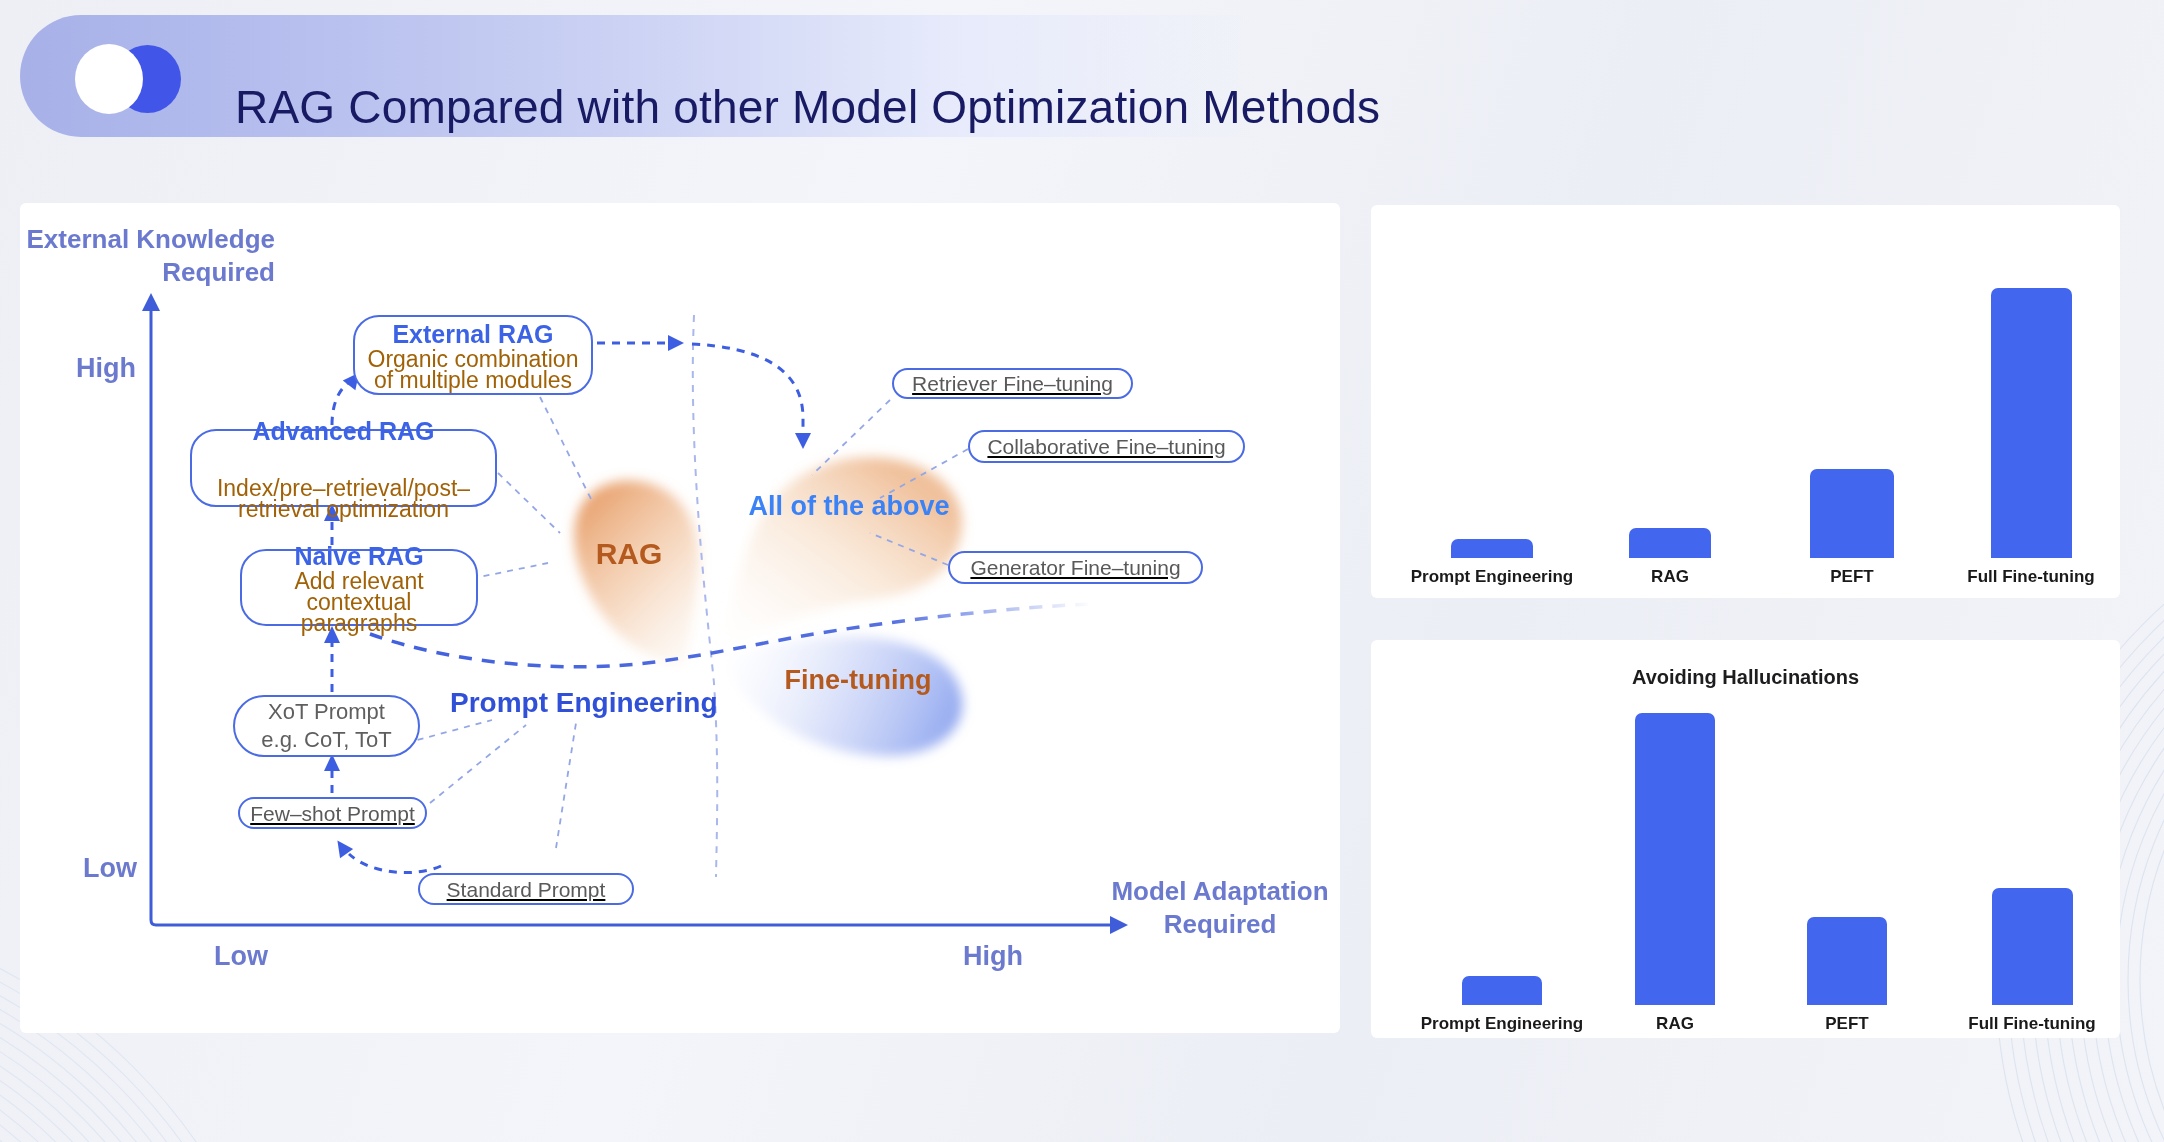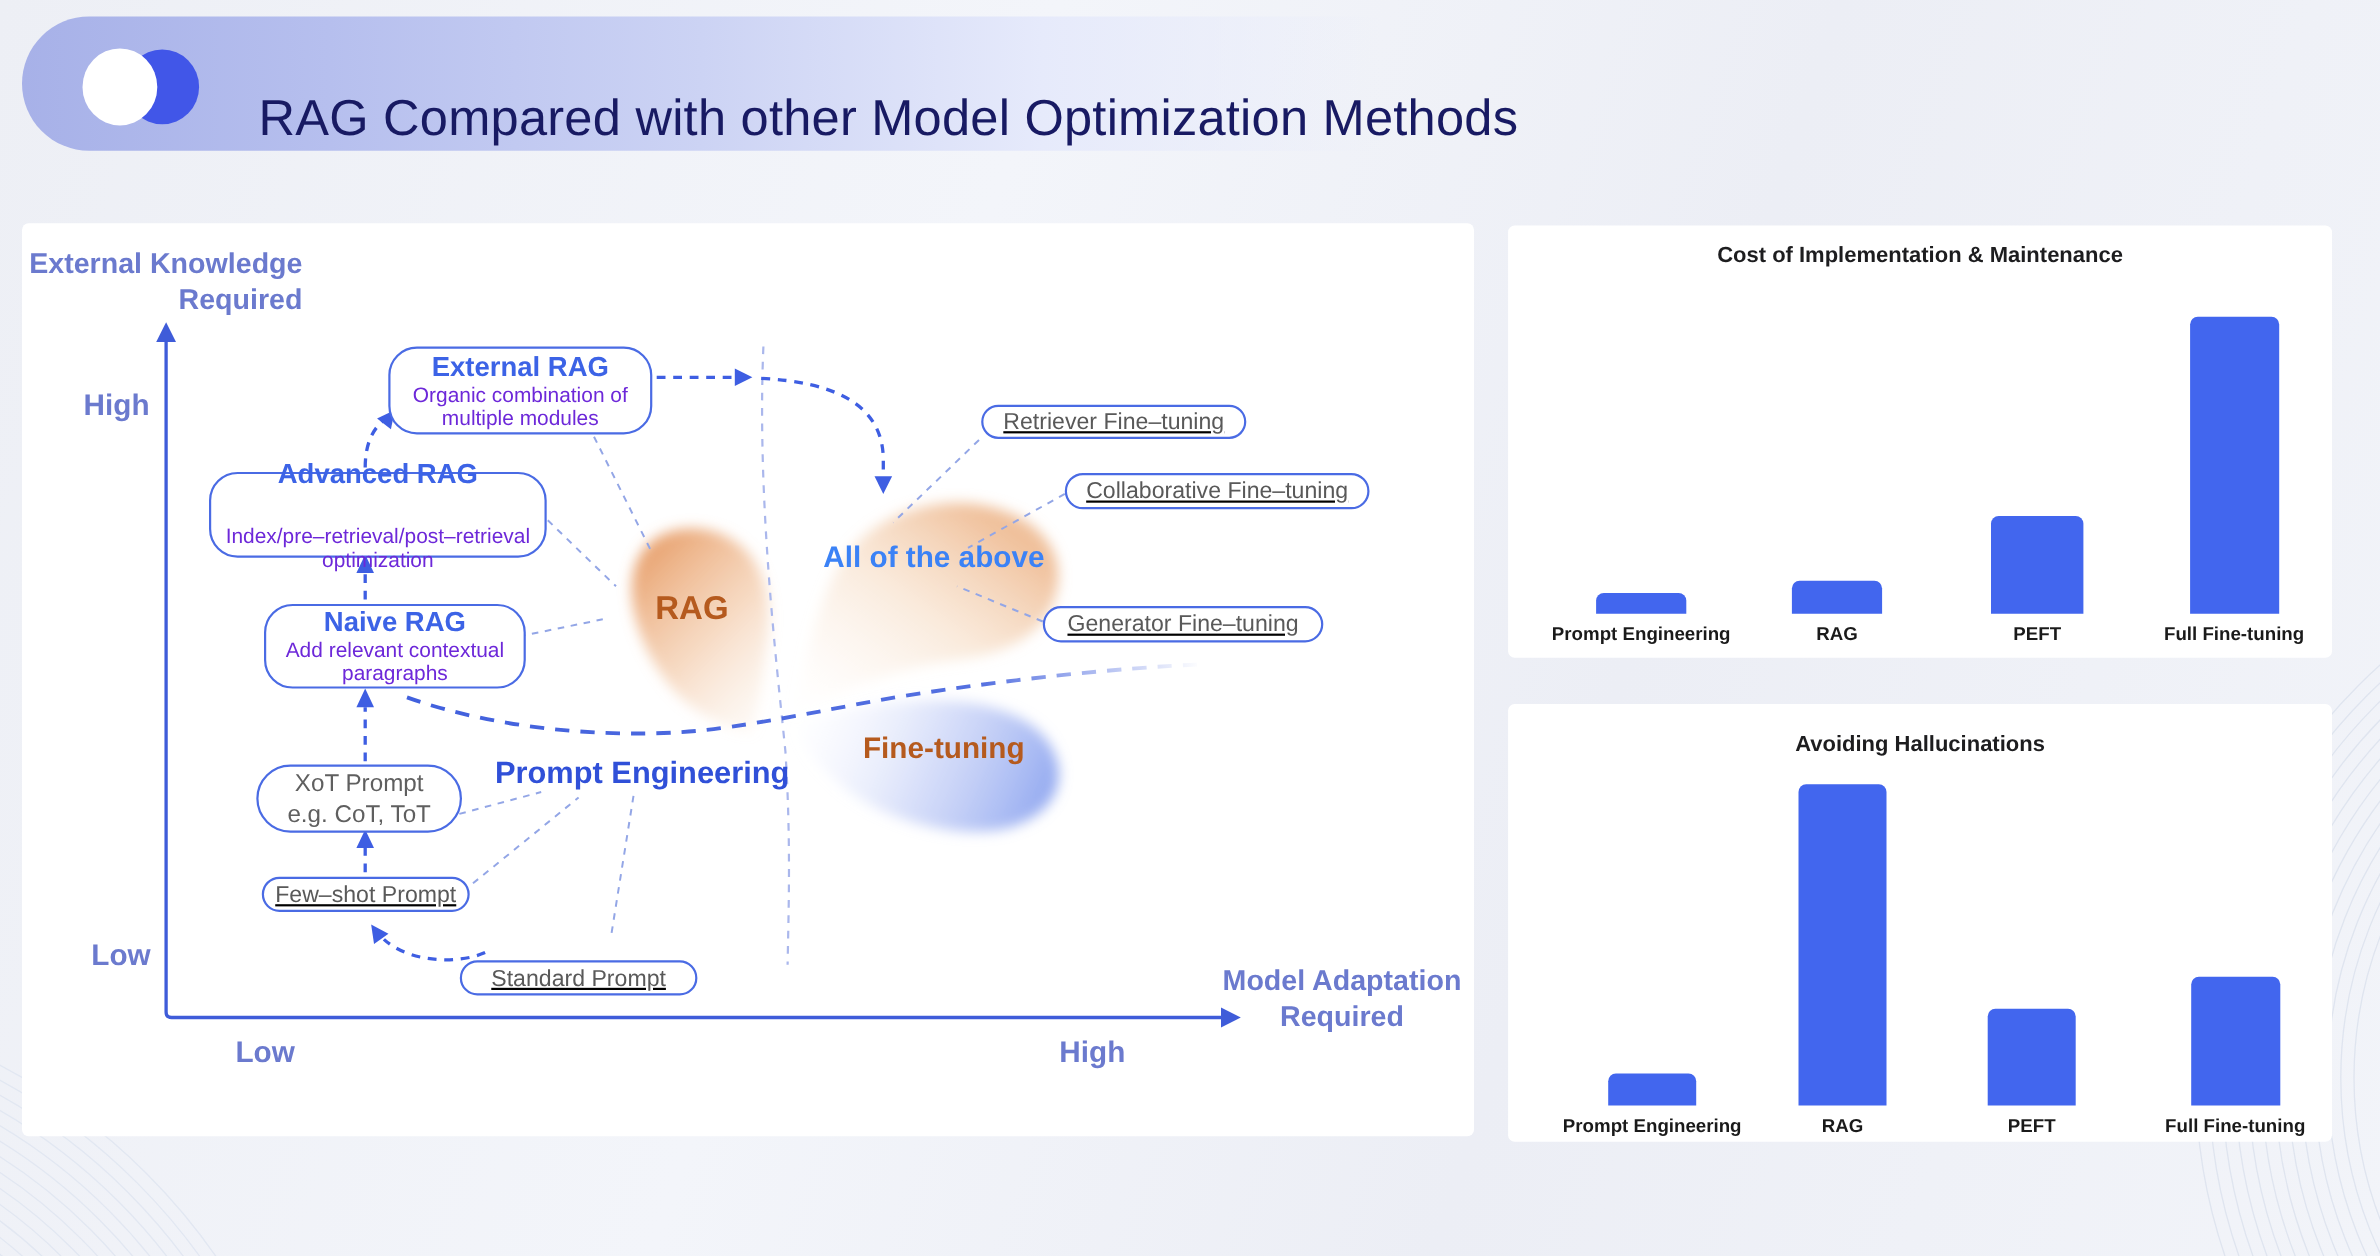--- a/index.html
+++ b/index.html
@@ -36,21 +36,21 @@
   .q-high-y{left:36px;top:152px;width:100px;}
   .q-low-y{left:40px;top:652px;width:100px;}
   .q-low-x{left:171px;top:740px;width:100px;}
   .q-high-x{left:923px;top:740px;width:100px;}
   
   .qbox{
     position:absolute;border:2.5px solid #4a6be4;background:#ffffff;border-radius:26px;
     display:flex;flex-direction:column;justify-content:center;align-items:center;text-align:center;
   }
   .qbox .bt{font-size:25px;font-weight:bold;color:#3c63e6;line-height:29px;}
-  .qbox .bd{font-size:19px;color:#6d28d9;line-height:21px;padding:0 8px;}
+  .qbox .bd{font-size:23px;color:#a16207;line-height:21px;padding:0 8px;}
   .pill{border-radius:18px;text-decoration:underline;}
   .pill .pl{font-size:21px;color:#595959;line-height:23px;white-space:nowrap;}
   .xot .xl{font-size:22px;color:#5f5f5f;line-height:28px;}
   
   .zone{position:absolute;text-align:center;font-weight:bold;white-space:nowrap;}
   .z-rag{left:549px;top:334px;width:120px;font-size:30px;color:#b55a1e;}
   .z-all{left:719px;top:288px;width:220px;font-size:27px;color:#3b82f6;}
   .z-pe{left:430px;top:484px;width:255px;font-size:28px;color:#3050d8;}
   .z-ft{left:748px;top:462px;width:180px;font-size:27px;color:#b55a1e;}
   
@@ -221,21 +221,20 @@
       <div class="pl">Generator Fine–tuning</div>
     </div>
 
     <div class="zone z-rag">RAG</div>
     <div class="zone z-all">All of the above</div>
     <div class="zone z-pe">Prompt Engineering</div>
     <div class="zone z-ft">Fine-tuning</div>
   </div>
 
   <div class="panel panel-rt">
-    <div class="chart-title" style="top:16px;">Cost of Implementation &amp; Maintenance</div>
     <div class="bars" style="height:353px;">
       <div class="bar" style="left: 80px; width: 82px; height: 19px; background: rgb(66, 102, 238);"></div>
       <div class="bar" style="left: 258px; width: 82px; height: 30px; background: rgb(66, 102, 238);"></div>
       <div class="bar" style="left: 439px; width: 84px; height: 89px; background: rgb(66, 102, 238);"></div>
       <div class="bar" style="left: 620px; width: 81px; height: 270px; background: rgb(66, 102, 238);"></div>
     </div>
     <div class="cat" style="left:36px;top:362px;width:170px;">Prompt Engineering</div>
     <div class="cat" style="left:214px;top:362px;width:170px;">RAG</div>
     <div class="cat" style="left:396px;top:362px;width:170px;">PEFT</div>
     <div class="cat" style="left:575px;top:362px;width:170px;">Full Fine-tuning</div>

